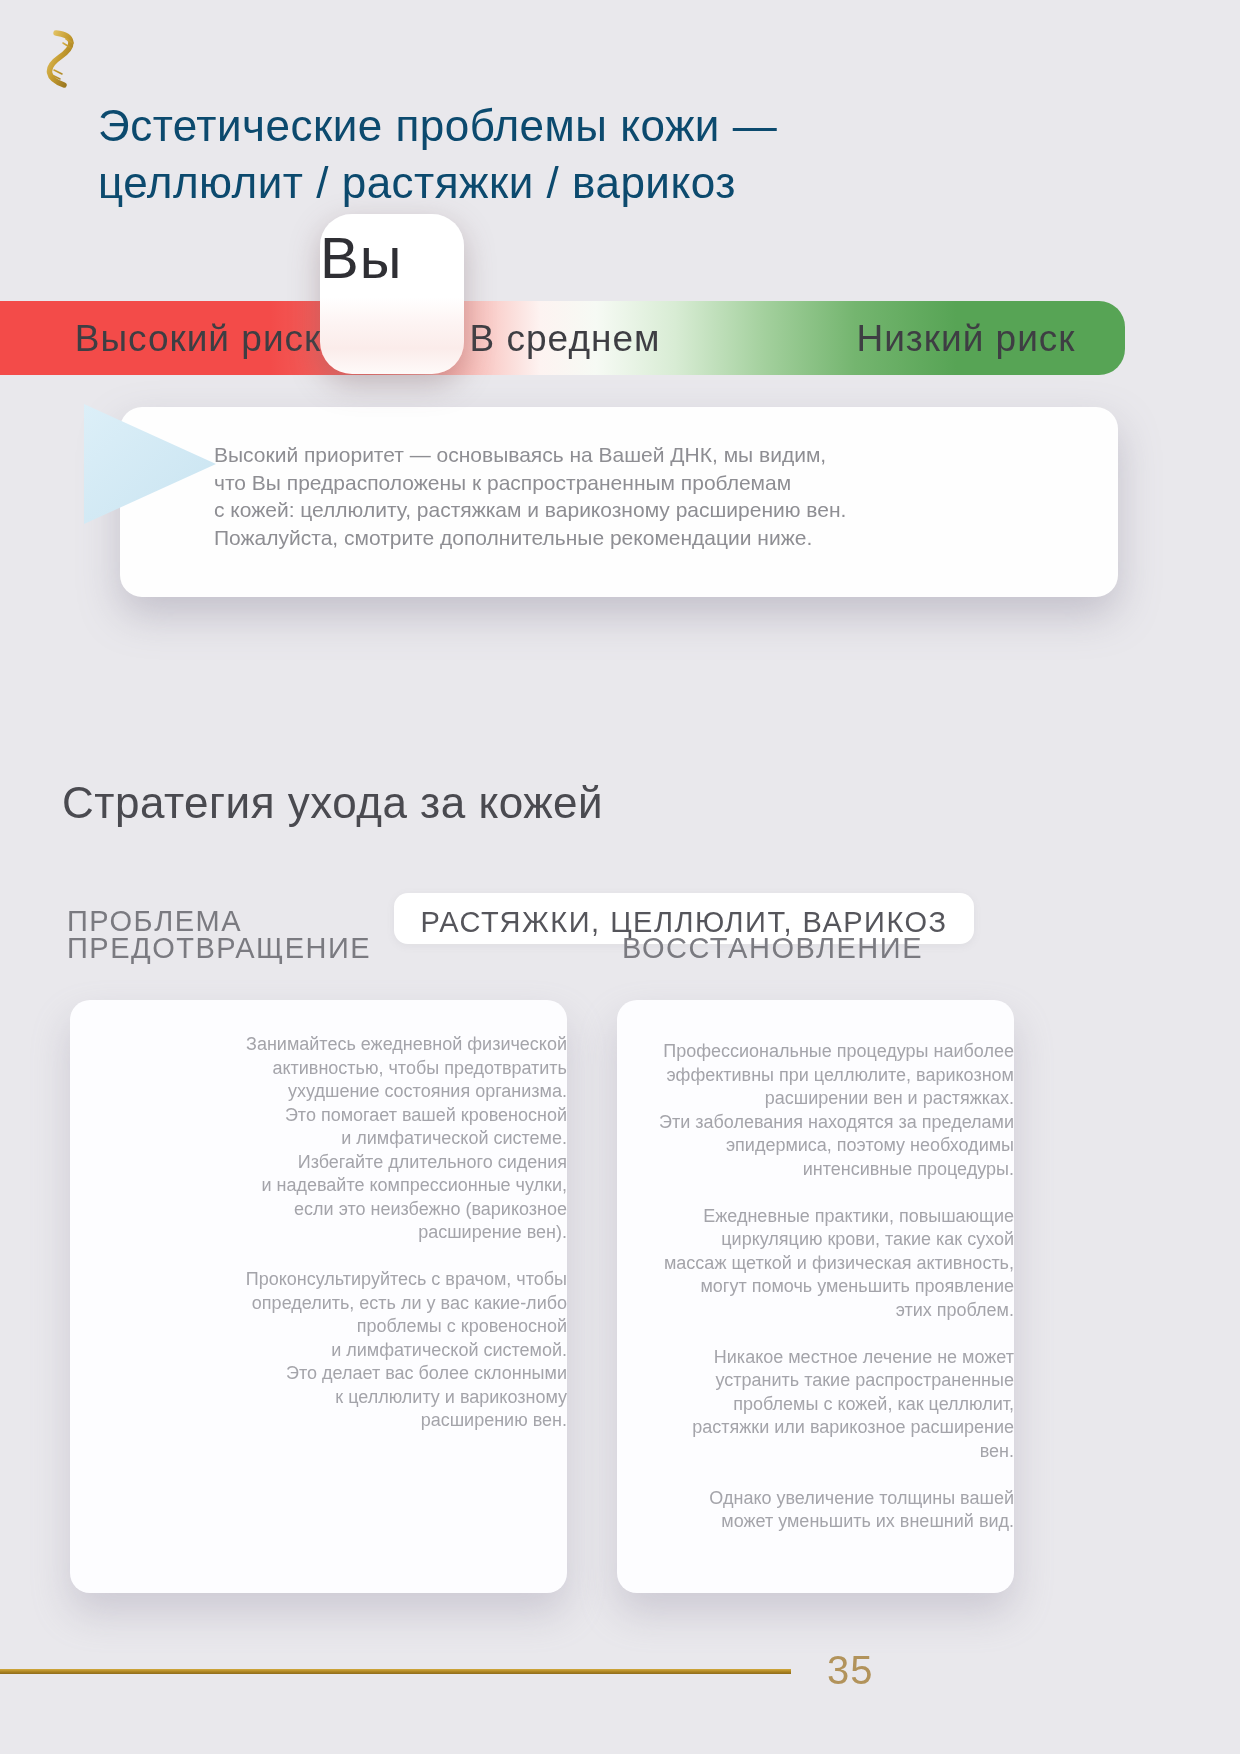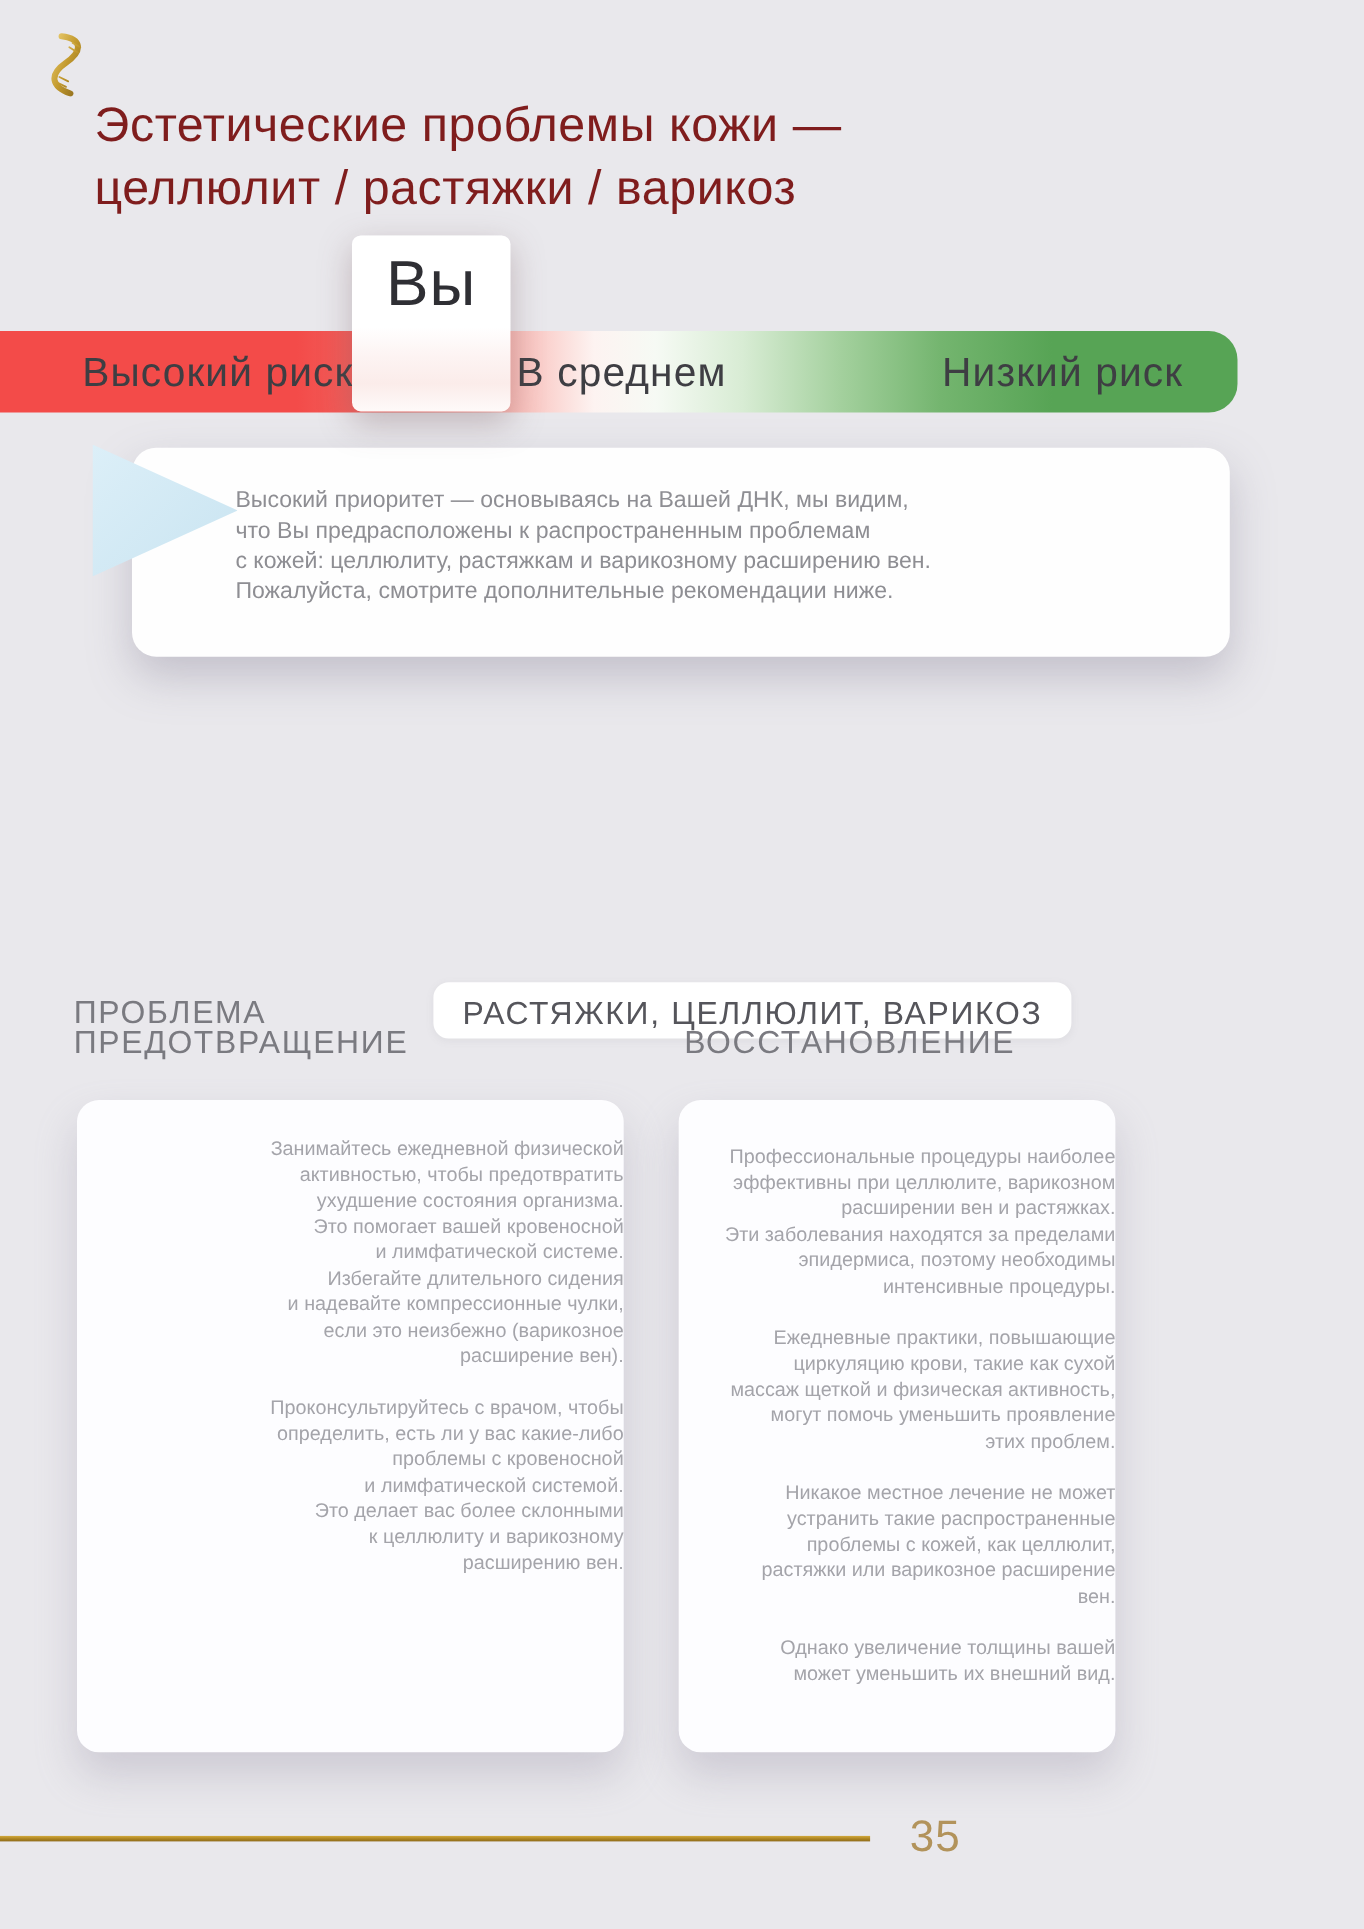--- a/index.html
+++ b/index.html
@@ -10,21 +10,21 @@
     background:#e9e8ec;
     font-family:"Liberation Sans",sans-serif;
     overflow:hidden;
     margin:0 auto;
   }
   
   .logo{position:absolute;left:46px;top:30px;width:34px;height:58px;}
   .page-title{
     position:absolute;left:85px;top:84px;
     font-size:44px;line-height:57px;font-weight:300;
-    color:#7f1d1d;letter-spacing:0.5px;margin:1px;
+    color:#0c4a6e;letter-spacing:0.5px;margin:13px;
   }
   
   .risk-bar{
     position:absolute;left:0;top:301px;width:1125px;height:74px;
     border-radius:0 26px 26px 0;
     background:linear-gradient(90deg,
       #f34b49 0%, #f34b49 24%,
       #f2716c 33%, #f8b7b2 41%,
       #fdf3f1 48%, #f6faf4 53%,
       #d8ecd4 60%, #a3d09d 68%,
@@ -34,24 +34,24 @@
   .risk-label{
     position:absolute;top:0;height:74px;line-height:76px;width:300px;
     text-align:center;font-size:37px;font-weight:300;
     color:#3e3e43;letter-spacing:1px;
   }
   .risk-label.high{left:48px;}
   .risk-label.medium{left:415px;}
   .risk-label.low{left:816px;}
   .you-marker{
     position:absolute;left:320px;top:214px;width:144px;height:160px;
-    border-radius:8px;z-index:3;
+    border-radius:32px;z-index:3;
     background:linear-gradient(180deg,#ffffff 0%,#ffffff 52%,#fdf4f3 68%,#fbecea 84%,#fefaf9 100%);
     box-shadow:0 10px 30px rgba(120,90,95,0.35);
-    text-align:center;
+    text-align:left;
   }
   .you-marker span{
     display:inline-block;margin-top:10px;
     font-size:58px;font-weight:300;color:#2f2f34;letter-spacing:1px;
   }
   
   .callout-card{
     position:absolute;left:120px;top:407px;width:998px;height:190px;
     background:#fefefe;border-radius:22px;
     box-shadow:0 18px 40px rgba(135,128,150,0.38);
@@ -148,20 +148,21 @@
   </div>
 
   <div class="callout-card">
     <p class="callout-text">Высокий приоритет — основываясь на Вашей ДНК, мы видим,
 что Вы предрасположены к распространенным проблемам
 с кожей: целлюлиту, растяжкам и варикозному расширению вен.
 Пожалуйста, смотрите дополнительные рекомендации ниже.</p>
   </div>
   <div class="callout-triangle"></div>
 
+  <h2 class="strategy-title">Стратегия ухода за кожей</h2>
 
   <span class="problem-label">ПРОБЛЕМА</span>
   <div class="problem-badge">РАСТЯЖКИ, ЦЕЛЛЮЛИТ, ВАРИКОЗ</div>
 
   <span class="col-heading prevention">ПРЕДОТВРАЩЕНИЕ</span>
   <span class="col-heading recovery">ВОССТАНОВЛЕНИЕ</span>
 
   <div class="strategy-card left">
     <div class="card-text">
       <p>Занимайтесь ежедневной физической

